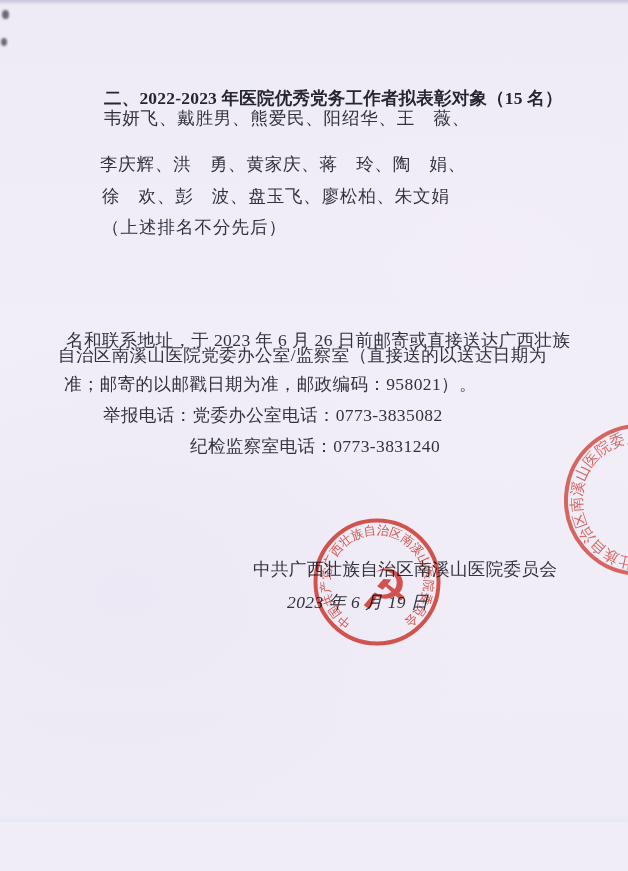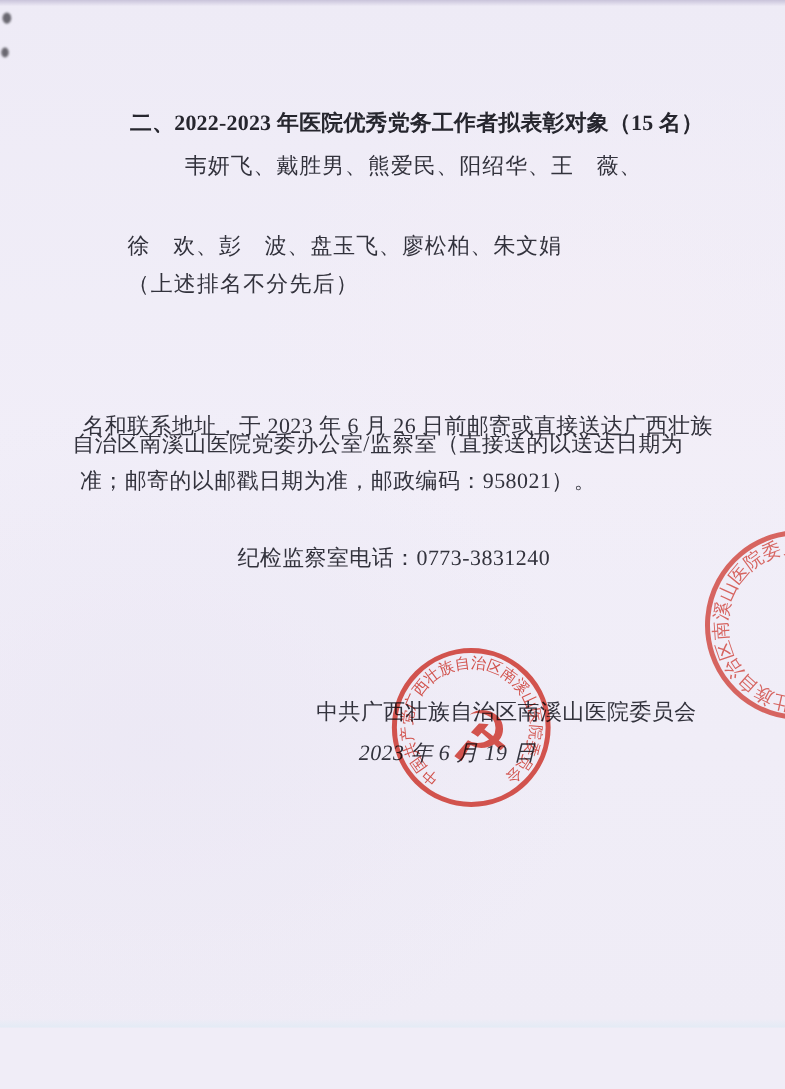--- a/index.html
+++ b/index.html
@@ -64,28 +64,30 @@
 
 <div class="page">
 
   <div class="edge-top"></div>
   <div class="edge-bottom"></div>
   <div class="smudge s1"></div>
   <div class="smudge s2"></div>
 
   <div class="line heading" style="left:104px; top:88px;">二、2022-2023 年医院优秀党务工作者拟表彰对象（15 名）</div>
 
-  <div class="line names" style="left:104px; top:122px;margin-left:44px;">韦妍飞、戴胜男、熊爱民、阳绍华、王　薇、</div>
+  <div class="line names" style="left:104px; top:108px;">韦妍飞、戴胜男、熊爱民、阳绍华、王　薇、</div>
+  <div class="line names" style="left:100px; top:154px;">李庆辉、洪　勇、黄家庆、蒋　玲、陶　娟、</div>
   <div class="line" style="left:102px; top:217px; letter-spacing:1px;">（上述排名不分先后）</div>
   <div class="line names" style="left:102px; top:186px;">徐　欢、彭　波、盘玉飞、廖松柏、朱文娟</div>
 
   <div class="line" style="left:66px; top:330px;">名和联系地址，于 2023 年 6 月 26 日前邮寄或直接送达广西壮族</div>
   <div class="line" style="left:58px; top:345px;">自治区南溪山医院党委办公室/监察室（直接送的以送达日期为</div>
   <div class="line" style="left:64px; top:374px;">准；邮寄的以邮戳日期为准，邮政编码：958021）。</div>
 
+  <div class="line" style="left:103px; top:405px;">举报电话：党委办公室电话：0773-3835082</div>
   <div class="line" style="left:190px; top:436px;">纪检监察室电话：0773-3831240</div>
 
   <div class="line" style="left:253px; top:559px;">中共广西壮族自治区南溪山医院委员会</div>
   <div class="line" style="left:287px; top:592px;font-style:italic;">2023 年 6 月 19 日</div>
 
   <div class="seal" style="left:292px; top:497px; width:170px; height:170px; opacity:0.88;">
     <svg width="170" height="170" viewBox="0 0 170 170">
       <circle cx="85" cy="85" r="61.5" fill="none" stroke="#dc4237" stroke-width="4"></circle>
       <defs>
         <path id="sealArcMain" d="M 59.1 124.8 A 47.5 47.5 0 1 1 110.9 124.8" fill="none"></path>

